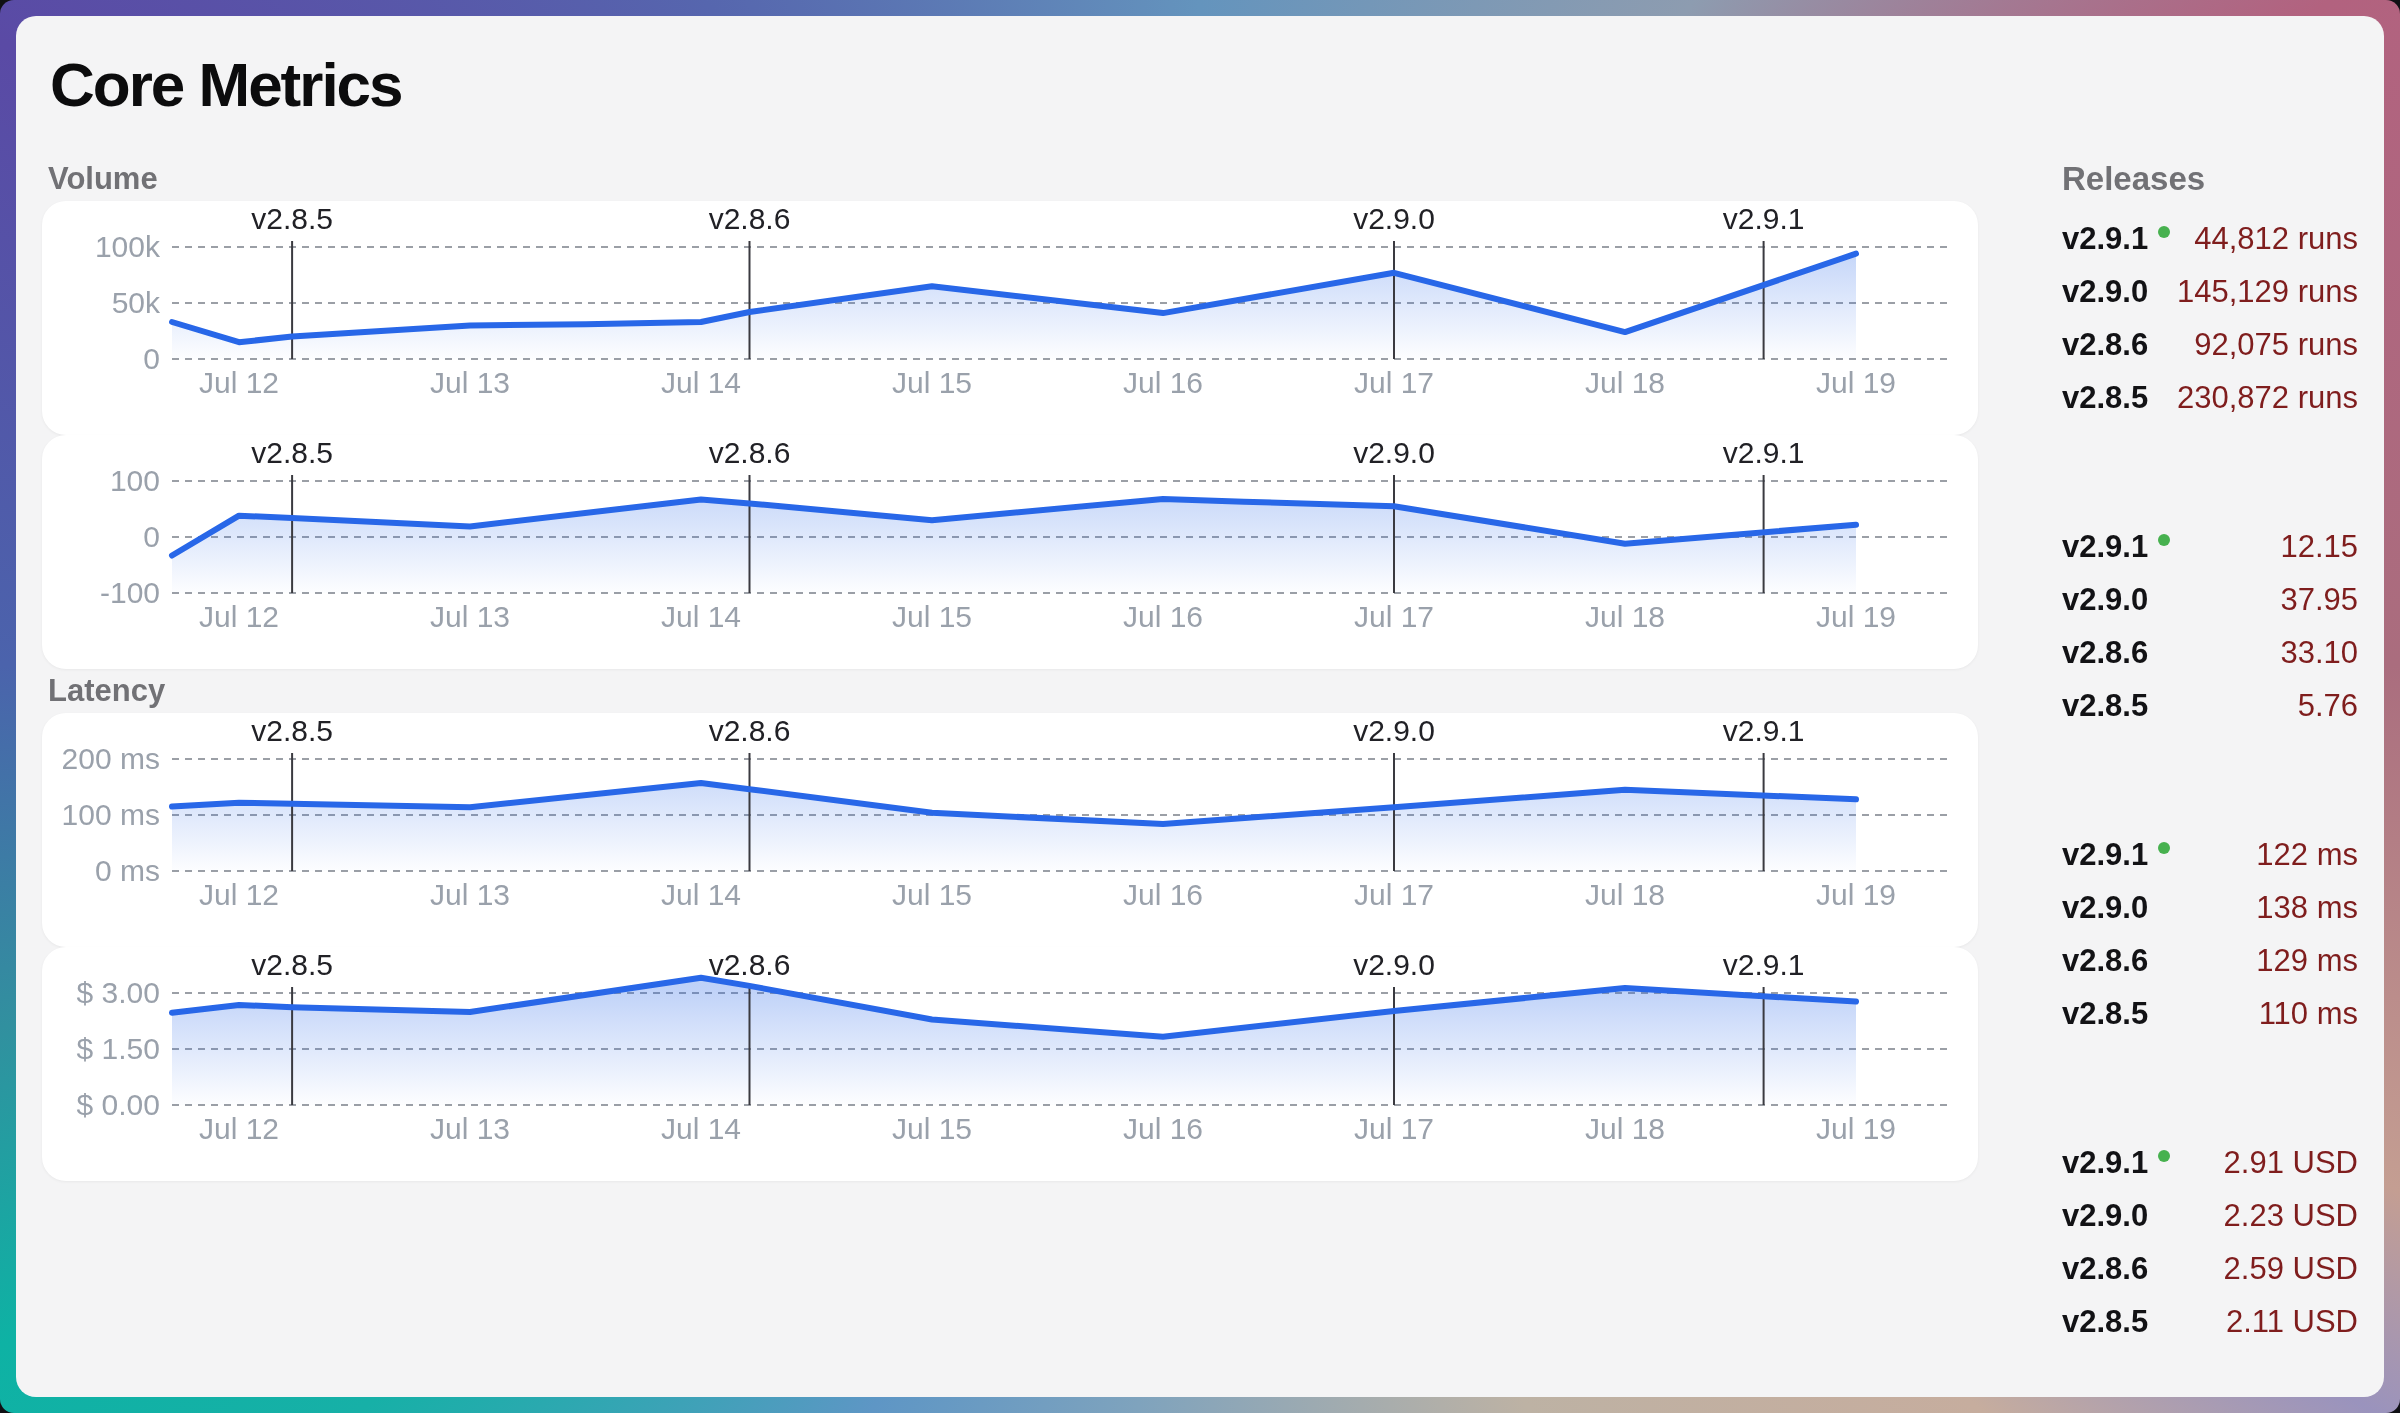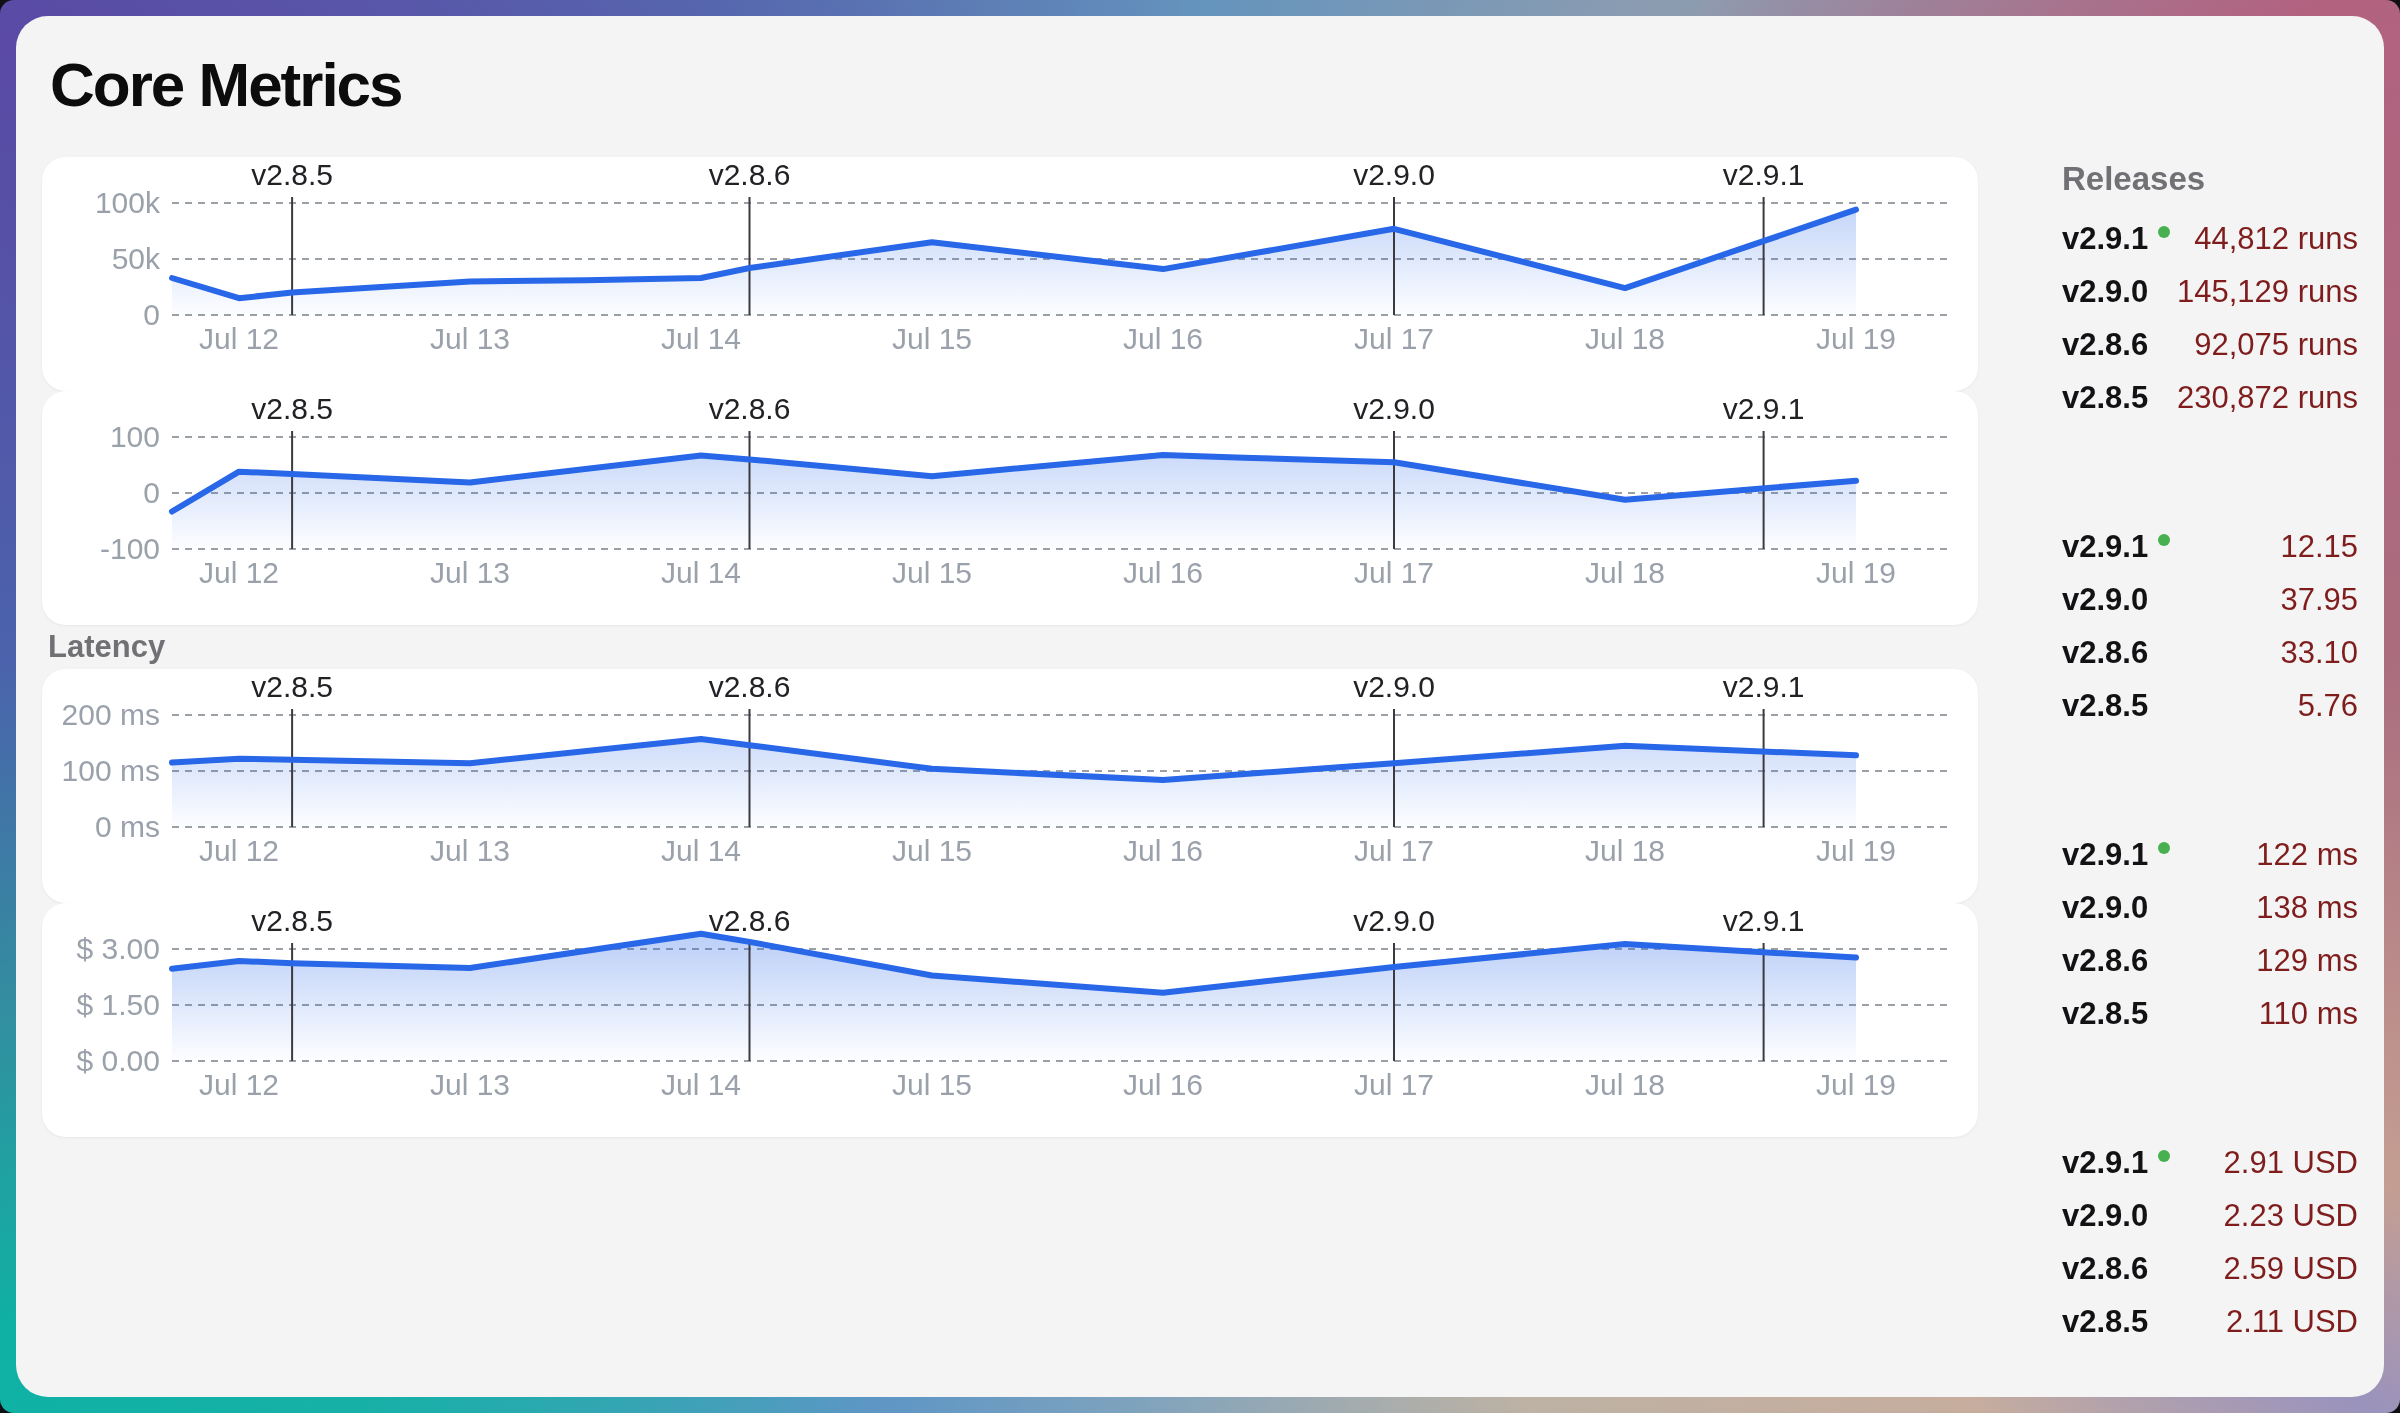--- a/index.html
+++ b/index.html
@@ -6,21 +6,21 @@
   body{width:2400px;height:1413px;overflow:hidden;font-family:"Liberation Sans",sans-serif;}
   .frame{
     position:relative;width:2400px;height:1413px;box-sizing:border-box;padding:16px;
     border-radius:14px;
     background:conic-gradient(from 0deg,
       #6494bd 0deg,#8d9cb0 35deg,#b2627f 58deg,#aa6d7e 88deg,#c49e92 112deg,
       #9a93bd 121deg,#c6ad9e 132deg,#bdb2a4 155deg,#7fa3bd 185deg,#5e96c5 205deg,
       #17b0a7 230deg,#0eb2a4 242deg,#31909f 255deg,#4b63ac 272deg,#5a4aa5 299deg,
       #5666ae 325deg,#6494bd 360deg);
   }
-  .panel{width:100%;height:100%;box-sizing:border-box;background:#f4f4f5;border-radius:32px;
+  .panel{width:100%;height:100%;box-sizing:border-box;background:#f4f4f5;border-radius:20px;
     padding:0 26px;overflow:hidden;}
   h1{margin:36px 0 40px 8px;font-size:62px;line-height:1.05;font-weight:700;
      letter-spacing:-2px;color:#0c0c0d;}
   .content{display:flex;}
   .charts-col{flex:1;min-width:0;}
   .releases-col{width:380px;box-sizing:border-box;padding-left:84px;flex-shrink:0;}
   .section-label{height:44px;display:flex;align-items:center;padding-left:6px;
      font-size:31px;font-weight:600;color:#717175;}
   .card{height:234px;background:#fff;border-radius:24px;
      box-shadow:0 1px 3px rgba(0,0,0,0.05);overflow:hidden;}
@@ -36,20 +36,21 @@
 </style>
 </head>
 <body>
 
 <div class="frame">
   <div class="panel">
     <h1>Core Metrics</h1>
     <div class="content">
       <div class="charts-col" id="charts-col">
   <section class="chart-section">
+    <div class="section-label">Volume</div>
     <div class="card"><svg viewBox="0 0 1936 234" width="100%" height="234" preserveAspectRatio="none">
                 <defs>
                   <linearGradient id="fg0" gradientUnits="userSpaceOnUse" x1="0" y1="40" x2="0" y2="158">
                     <stop offset="0" stop-color="#2867e8" stop-opacity="0.30"></stop>
                     <stop offset="1" stop-color="#2867e8" stop-opacity="0.01"></stop>
                   </linearGradient>
                 </defs>
                 <line x1="130" y1="46" x2="1910" y2="46" stroke="#9b9fa6" stroke-width="2" stroke-dasharray="7 6"></line>
                 <text x="118" y="56" text-anchor="end" font-size="30" fill="#9aa1ab">100k</text>
                 <line x1="130" y1="102" x2="1910" y2="102" stroke="#9b9fa6" stroke-width="2" stroke-dasharray="7 6"></line>

